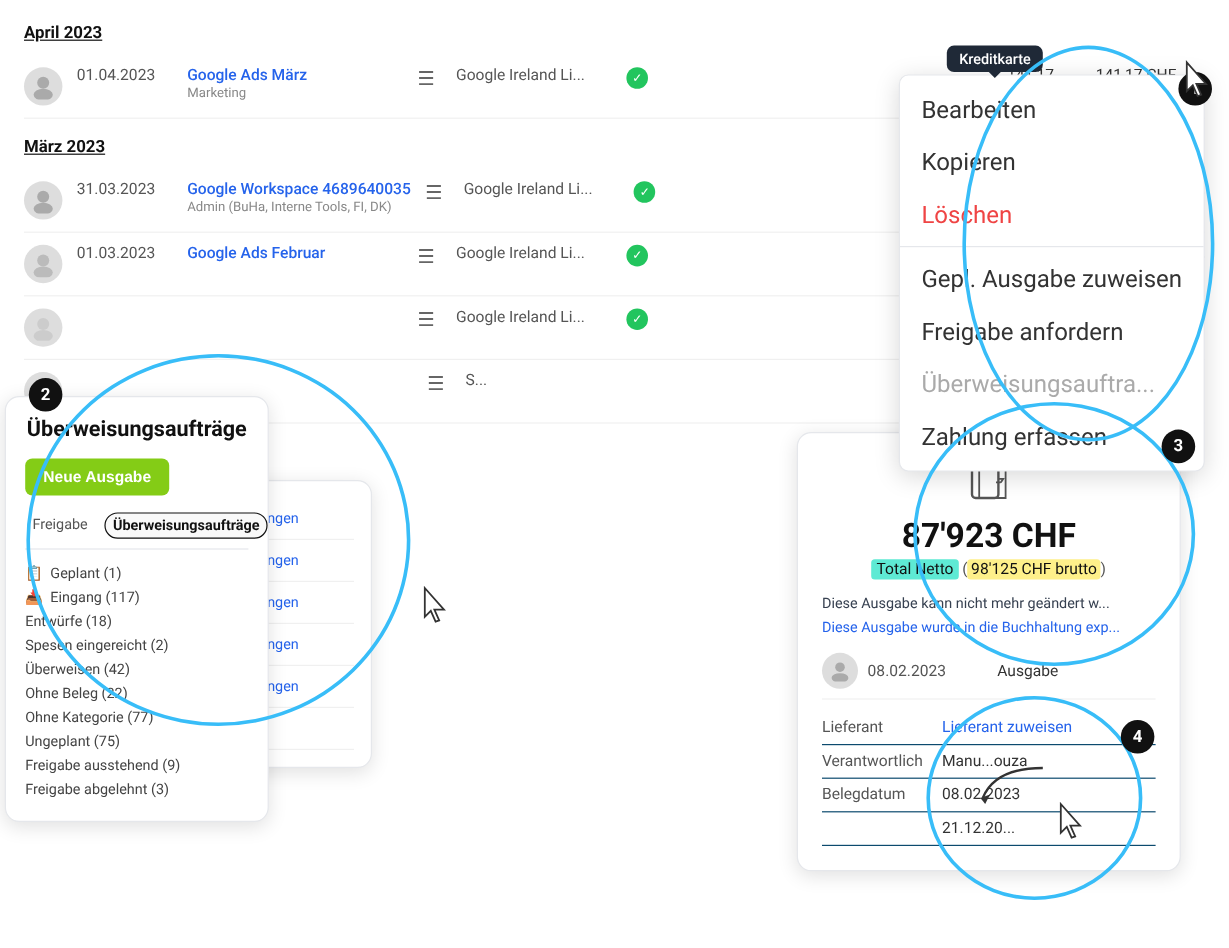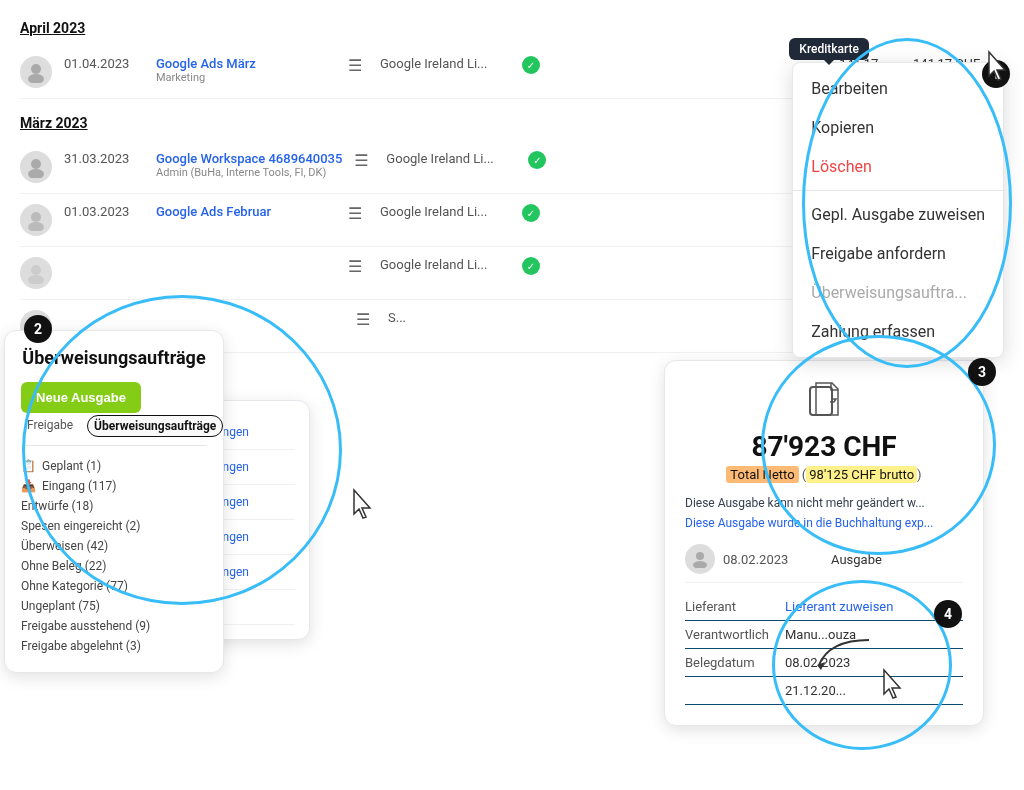--- a/index.html
+++ b/index.html
@@ -129,21 +129,21 @@
       border: 1px solid #e5e7eb;
       border-radius: 8px;
       box-shadow: 0 4px 20px rgba(0,0,0,0.15);
       min-width: 200px;
       z-index: 100;
       padding: 6px 0;
     }
 
     .dropdown-item {
       padding: 10px 18px;
-      font-size: 16px;
+      font-size: 20px;
       color: #333;
       cursor: pointer;
     }
     .dropdown-item.red { color: #ef4444; }
     .dropdown-item.disabled { color: #aaa; cursor: not-allowed; }
 
     .dropdown-divider {
       height: 1px;
       background: #e5e7eb;
       margin: 4px 0;
@@ -198,21 +198,21 @@
 
     .neue-ausgabe-btn {
       background: #84cc16;
       color: white;
       border: none;
       border-radius: 6px;
       padding: 8px 14px;
       font-size: 13px;
       font-weight: 600;
       cursor: pointer;
-      margin-bottom: 2px;
+      margin-bottom: 14px;
       width: 120px;
     }
 
     .sidebar-tabs {
       display: flex;
       gap: 8px;
       margin-bottom: 10px;
       border-bottom: 1px solid #e5e7eb;
       padding-bottom: 8px;
     }
@@ -312,21 +312,21 @@
     }
 
     .detail-netto {
       text-align: center;
       font-size: 13px;
       color: #555;
       margin-bottom: 14px;
     }
 
     .detail-netto span {
-      background: #fdba74;
+      background: #5eead4;
       color: #111;
       padding: 1px 4px;
       border-radius: 3px;
     }
 
     .detail-message {
       font-size: 12px;
       color: #374151;
       margin-bottom: 6px;
     }

